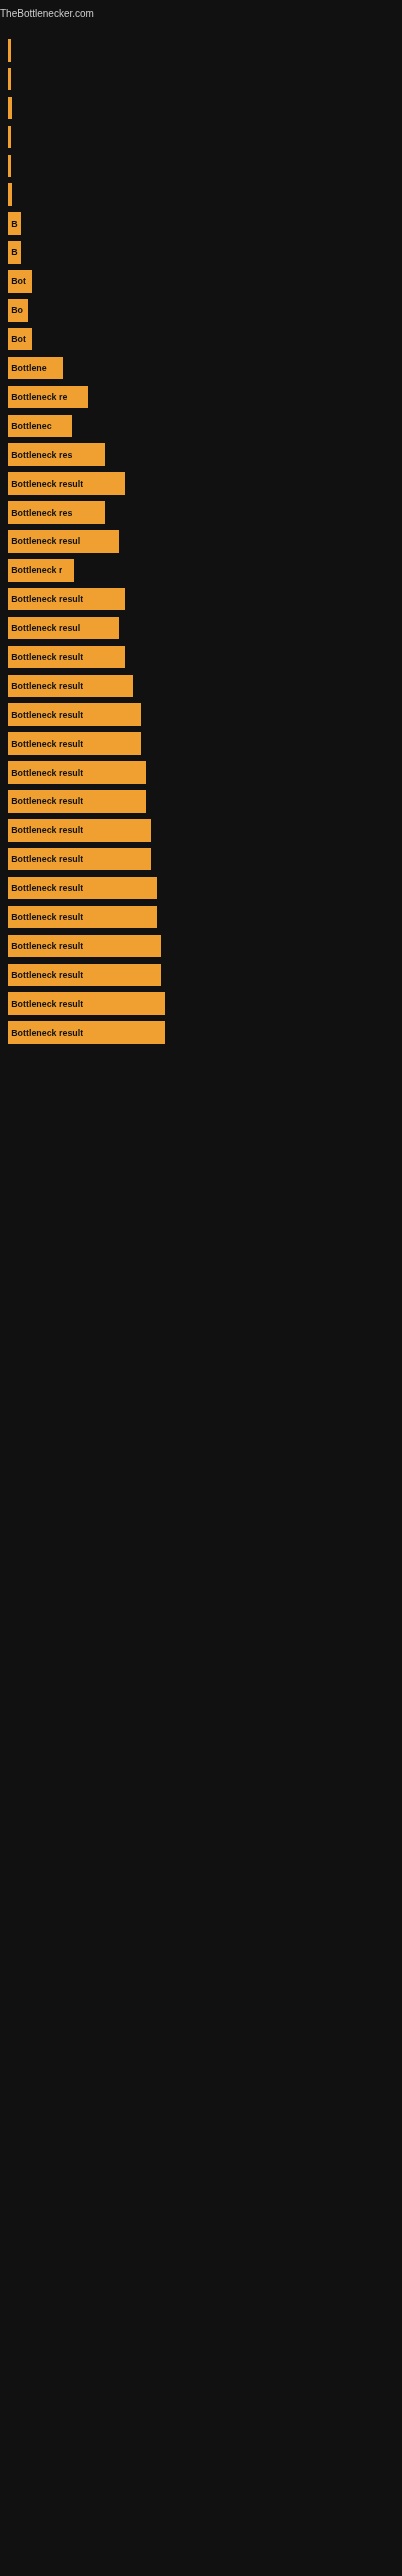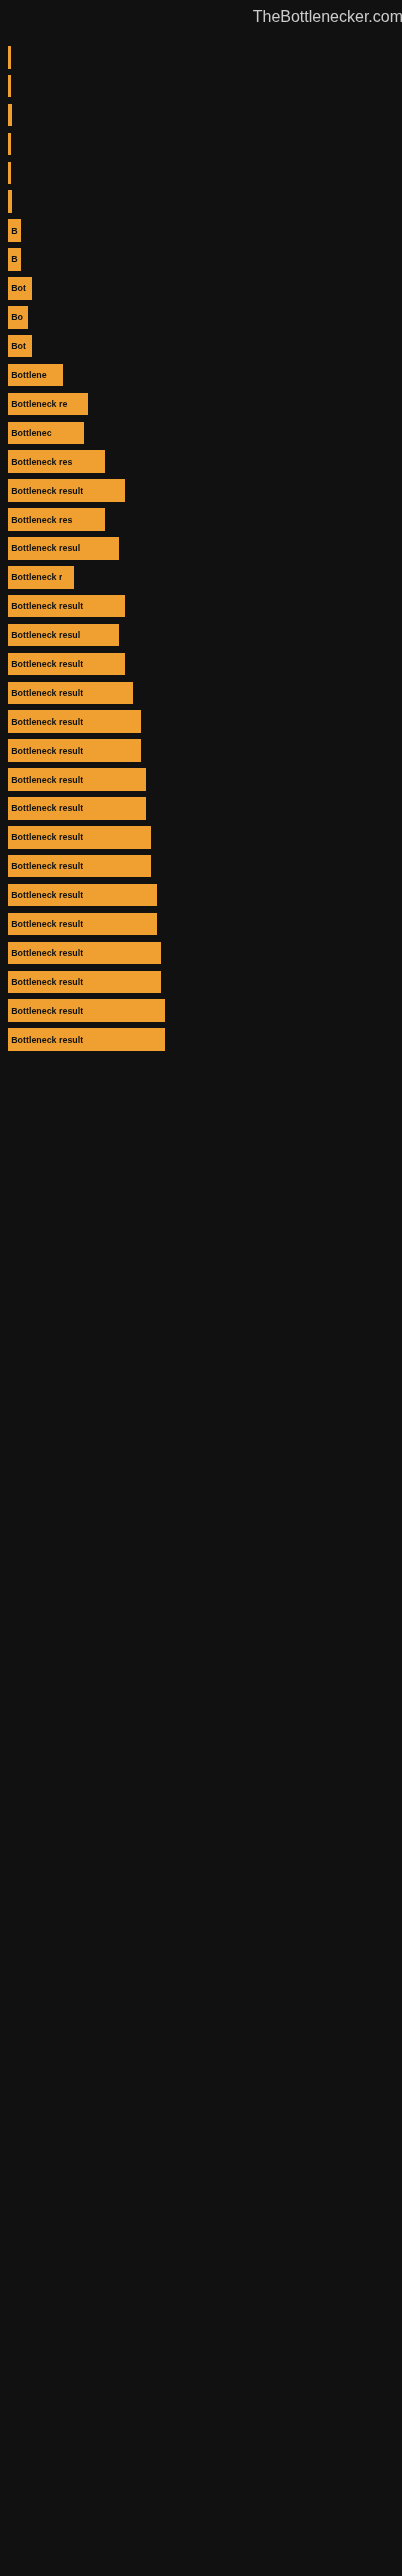--- a/index.html
+++ b/index.html
@@ -9,22 +9,22 @@
     }
     body {
       background-color: #111111;
       width: 403px;
       min-height: 2576px;
       font-family: Arial, sans-serif;
       position: relative;
     }
     .site-title {
       color: #cccccc;
-      font-size: 16px;
-      text-align: right;
+      font-size: 10px;
+      text-align: left;
       padding: 8px 0 4px 0;
     }
     .bars-container {
       padding: 16px 8px 8px 8px;
       display: flex;
       flex-direction: column;
       gap: 0px;
     }
     .bar-row {
       display: flex;
@@ -113,21 +113,21 @@
       <div class="bar" style="width: 55px;">
         <span class="bar-label">Bottlene</span>
       </div>
     </div>
     <div class="bar-row">
       <div class="bar" style="width: 80px;">
         <span class="bar-label">Bottleneck re</span>
       </div>
     </div>
     <div class="bar-row">
-      <div class="bar" style="width: 76px;">
+      <div class="bar" style="width: 64px;">
         <span class="bar-label">Bottlenec</span>
       </div>
     </div>
     <div class="bar-row">
       <div class="bar" style="width: 97px;">
         <span class="bar-label">Bottleneck res</span>
       </div>
     </div>
     <div class="bar-row">
       <div class="bar" style="width: 117px;">

